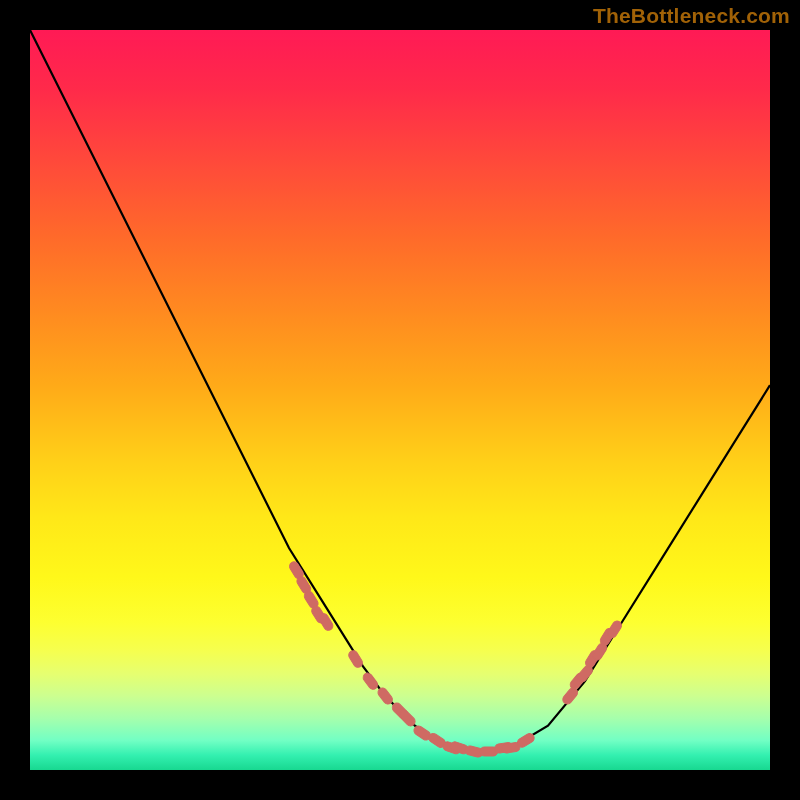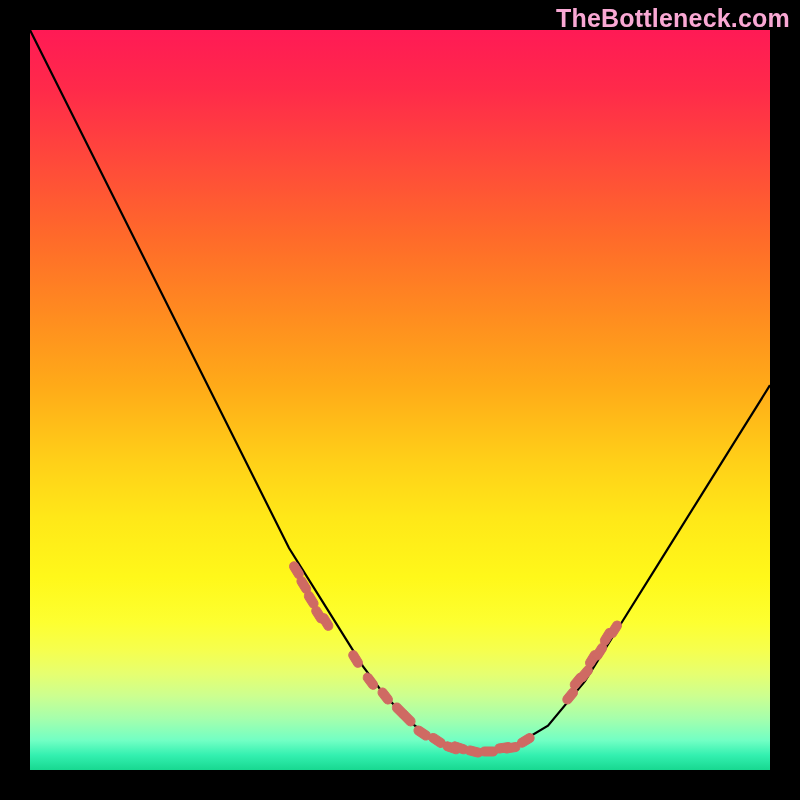--- a/index.html
+++ b/index.html
@@ -42,23 +42,23 @@
       #72ffc4 96%,
       #33f0b0 98%,
       #18d890 100%
     );
   }
   .watermark {
     position: absolute;
     top: 4px;
     right: 10px;
     font-family: Arial, Helvetica, sans-serif;
-    font-size: 25px;
+    font-size: 21px;
     font-weight: bold;
-    color: #f9a8d4;
+    color: #a16207;
     letter-spacing: 0.2px;
   }
   svg.curve {
     position: absolute;
     left: 0;
     top: 0;
     width: 740px;
     height: 740px;
   }
   .marker {

